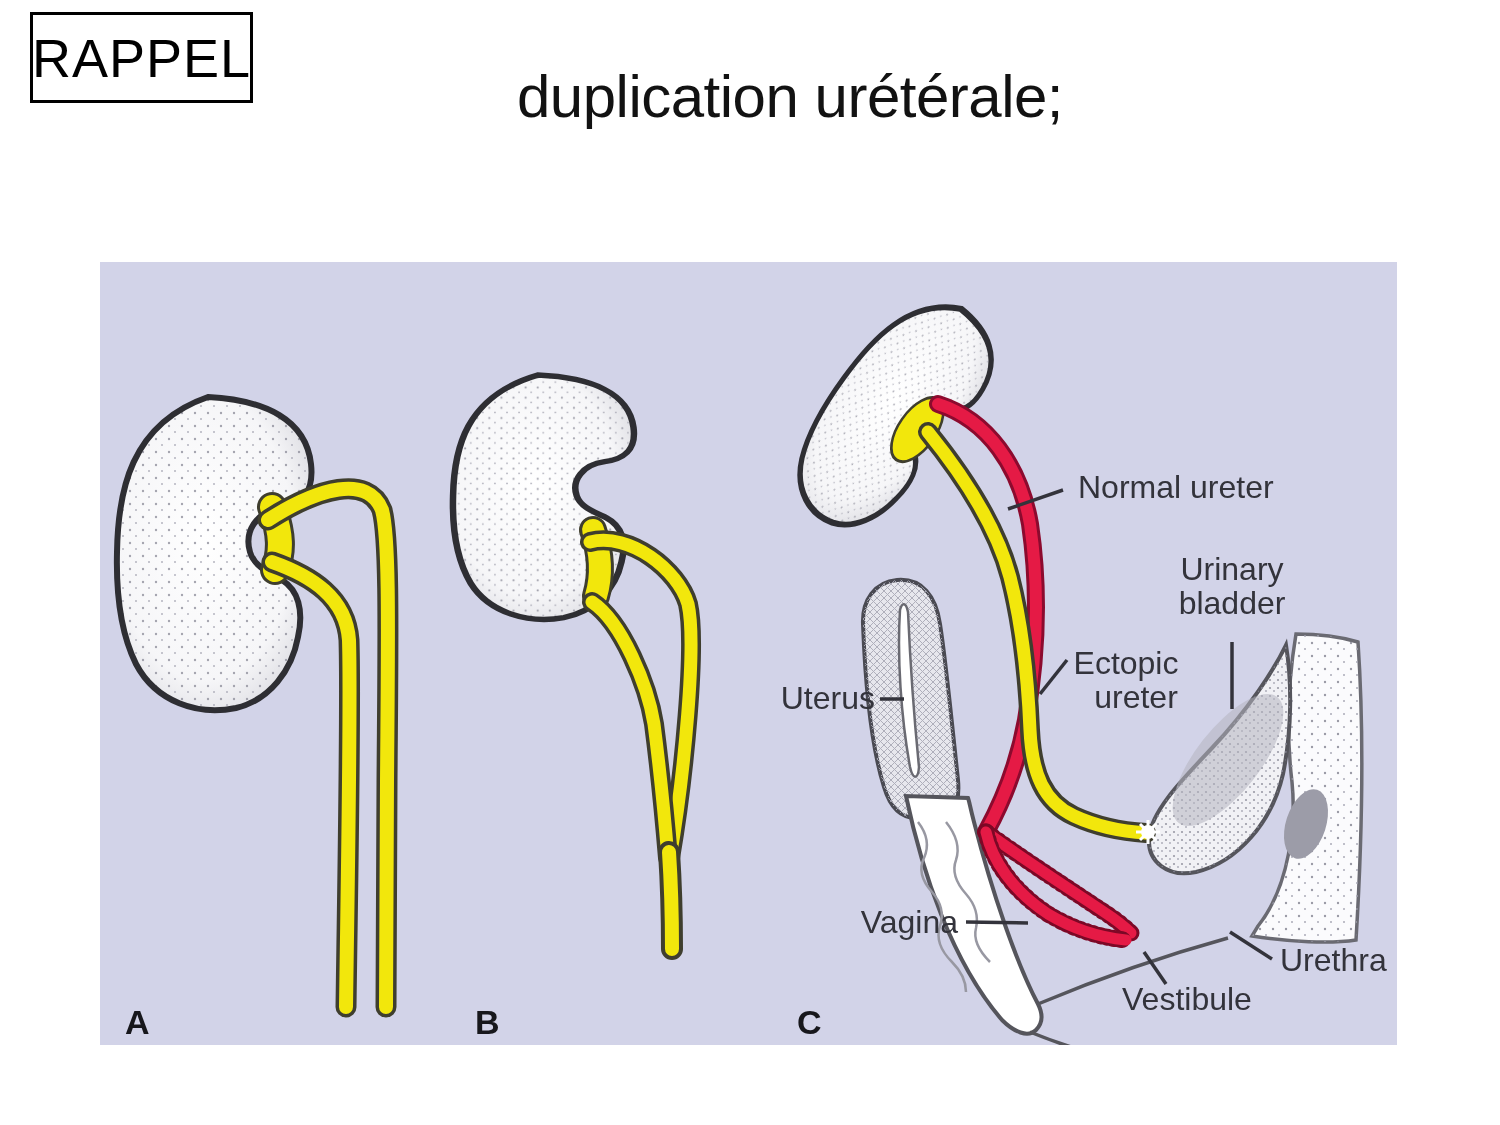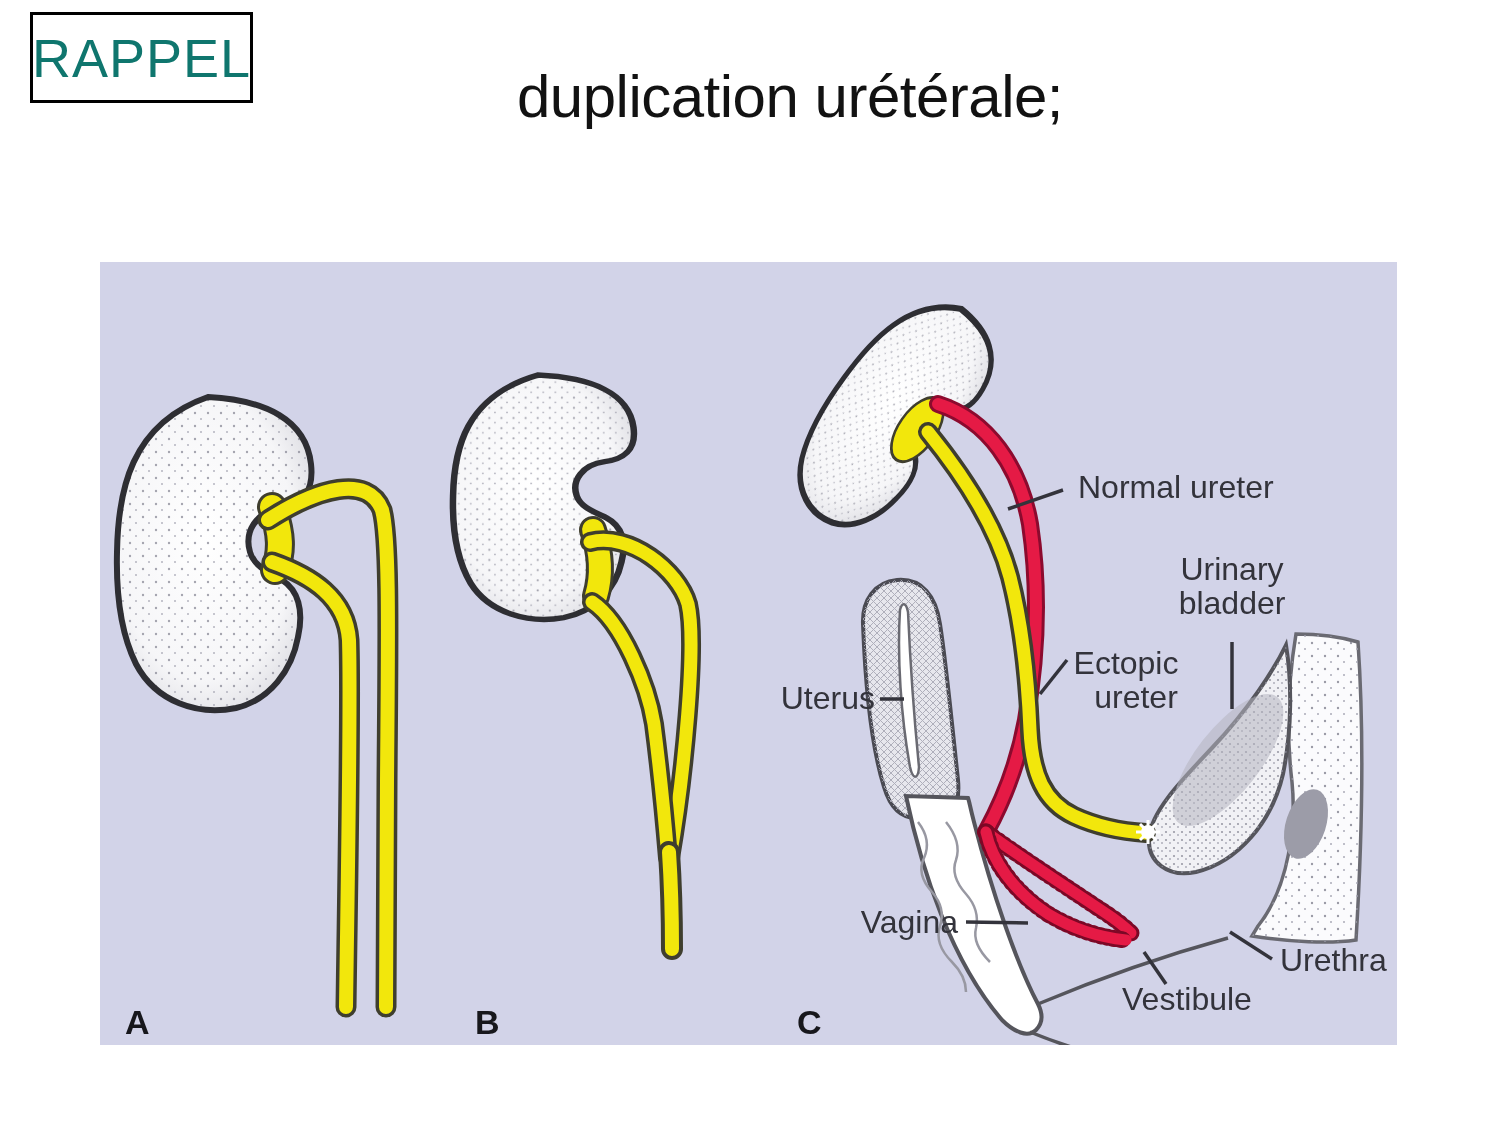--- a/index.html
+++ b/index.html
@@ -5,21 +5,21 @@
   html,body{margin:0;padding:0;}
   body{
     width:1500px;height:1125px;position:relative;background:#ffffff;
     font-family:"Liberation Sans", sans-serif;overflow:hidden;
   }
   .rappel-box{
     position:absolute;left:30px;top:12px;width:223px;height:91px;
     border:3px solid #000;background:#fff;display:flex;align-items:center;justify-content:center;
     box-sizing:border-box;
   }
-  .rappel-box span{font-size:54px;color:#0f766e;letter-spacing:1px;}
+  .rappel-box span{font-size:54px;color:#000000;letter-spacing:1px;}
   .slide-title{
     position:absolute;left:80px;top:68px;width:1420px;text-align:center;color:#121212;
   }
   .slide-title .line{font-size:60px;line-height:58px;letter-spacing:-0.5px;}
   .figure-wrap{
     position:absolute;left:100px;top:262px;width:1297px;height:783px;
   }
   svg text{font-family:"Liberation Sans", sans-serif;}
   .anat-label{font-size:32px;fill:#33333b;}
   .panel-letter{font-size:34px;font-weight:bold;fill:#17171c;}

